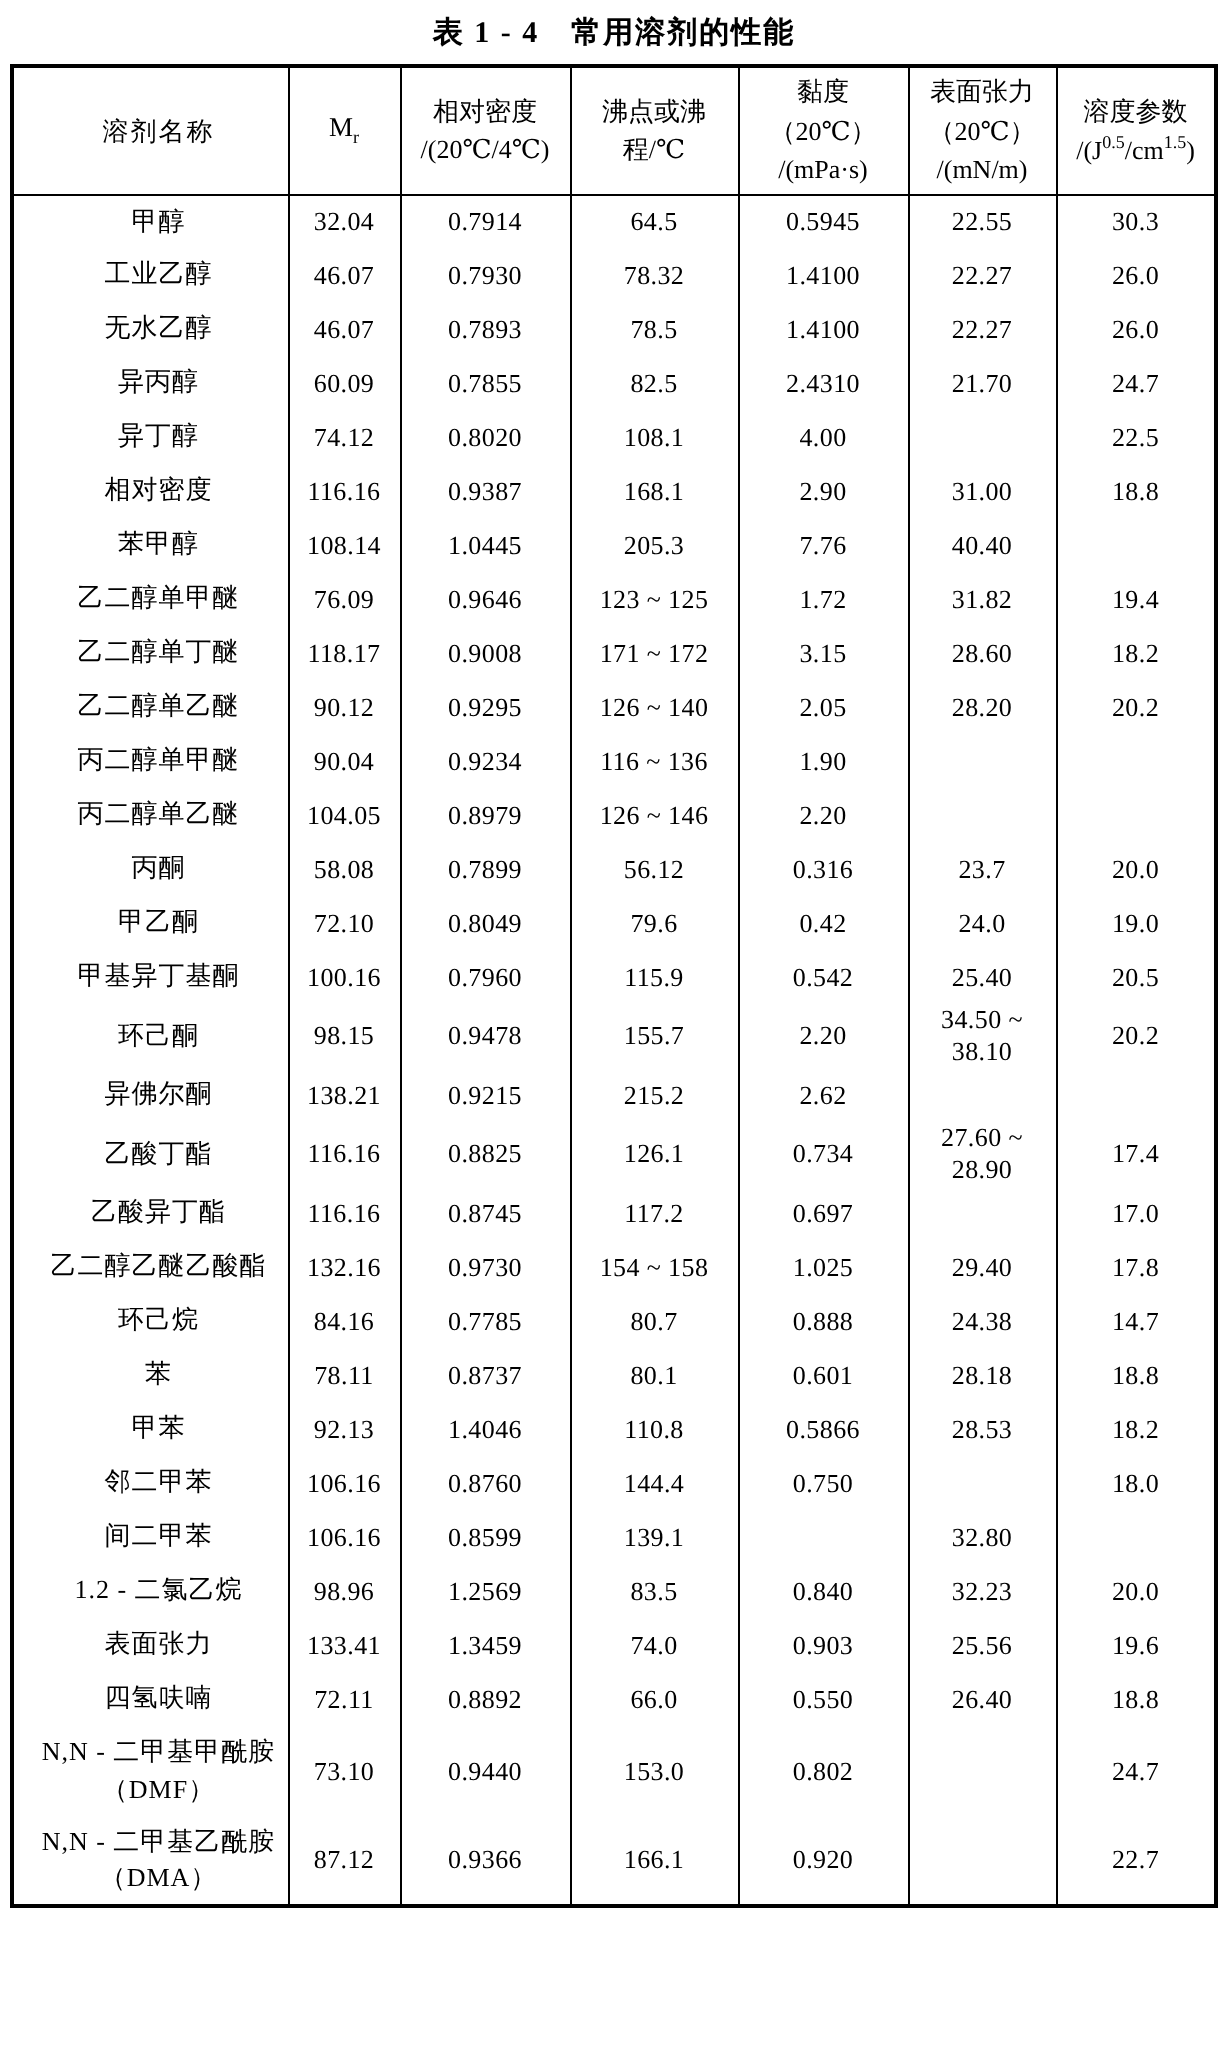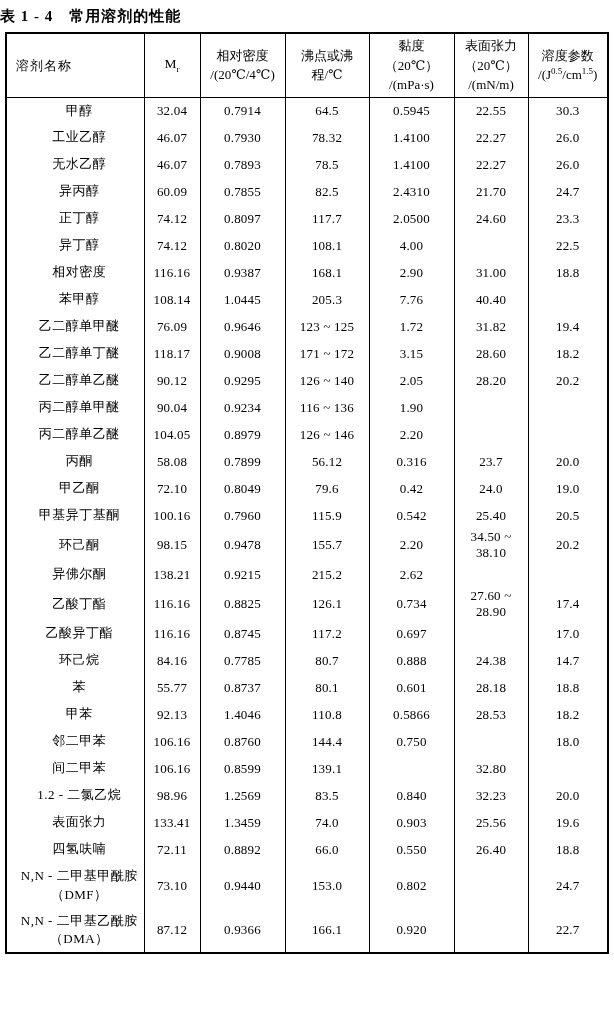--- a/index.html
+++ b/index.html
@@ -12,21 +12,21 @@
   .page {
     width: 614px;
     height: 1035px;
     background: #ffffff;
     overflow: hidden;
     box-sizing: border-box;
   }
   .table-title {
     font-size: 15px;
     font-weight: 600;
-    text-align: left;
+    text-align: center;
     margin: 7px 0 6px 0;
     letter-spacing: 1px;
   }
   table.solvent-table {
     border-collapse: collapse;
     table-layout: fixed;
     margin-left: 5px;
     width: 602px;
     border: 2px solid #000;
   }
@@ -44,21 +44,21 @@
     border-bottom: 1.5px solid #000;
     font-weight: normal;
     font-size: 13px;
     text-align: center;
     vertical-align: middle;
     height: 64px;
     padding: 2px 1px;
     line-height: 1.5;
   }
   .solvent-table thead th.h-name {
-    text-align: left;
+    text-align: center;
     padding-left: 9px;
     letter-spacing: 1px;
   }
   .hline { display: block; }
   .mr-label { font-size: 13.5px; }
   sub, sup { font-size: 9px; }
   .solvent-table tbody td {
     height: 27px;
     font-size: 13px;
     padding: 0 1px;
@@ -155,29 +155,20 @@
         <tr>
           <td class="name-cell">异丙醇</td>
           <td class="num-cell">60.09</td>
           <td class="num-cell">0.7855</td>
           <td class="num-cell">82.5</td>
           <td class="num-cell">2.4310</td>
           <td class="num-cell">21.70</td>
           <td class="num-cell">24.7</td>
         </tr>
         <tr>
-          <td class="name-cell">正丁醇</td>
-          <td class="num-cell">74.12</td>
-          <td class="num-cell">0.8097</td>
-          <td class="num-cell">117.7</td>
-          <td class="num-cell">2.0500</td>
-          <td class="num-cell">24.60</td>
-          <td class="num-cell">23.3</td>
-        </tr>
-        <tr>
           <td class="name-cell">异丁醇</td>
           <td class="num-cell">74.12</td>
           <td class="num-cell">0.8020</td>
           <td class="num-cell">108.1</td>
           <td class="num-cell">4.00</td>
           <td class="num-cell"></td>
           <td class="num-cell">22.5</td>
         </tr>
         <tr>
           <td class="name-cell">相对密度</td>
@@ -299,31 +290,40 @@
         <tr>
           <td class="name-cell">乙酸异丁酯</td>
           <td class="num-cell">116.16</td>
           <td class="num-cell">0.8745</td>
           <td class="num-cell">117.2</td>
           <td class="num-cell">0.697</td>
           <td class="num-cell"></td>
           <td class="num-cell">17.0</td>
         </tr>
         <tr>
+          <td class="name-cell">乙二醇乙醚乙酸酯</td>
+          <td class="num-cell">132.16</td>
+          <td class="num-cell">0.9730</td>
+          <td class="num-cell">154 ~ 158</td>
+          <td class="num-cell">1.025</td>
+          <td class="num-cell">29.40</td>
+          <td class="num-cell">17.8</td>
+        </tr>
+        <tr>
           <td class="name-cell">环己烷</td>
           <td class="num-cell">84.16</td>
           <td class="num-cell">0.7785</td>
           <td class="num-cell">80.7</td>
           <td class="num-cell">0.888</td>
           <td class="num-cell">24.38</td>
           <td class="num-cell">14.7</td>
         </tr>
         <tr>
           <td class="name-cell">苯</td>
-          <td class="num-cell">55.77</td>
+          <td class="num-cell">78.11</td>
           <td class="num-cell">0.8737</td>
           <td class="num-cell">80.1</td>
           <td class="num-cell">0.601</td>
           <td class="num-cell">28.18</td>
           <td class="num-cell">18.8</td>
         </tr>
         <tr>
           <td class="name-cell">甲苯</td>
           <td class="num-cell">92.13</td>
           <td class="num-cell">1.4046</td>

